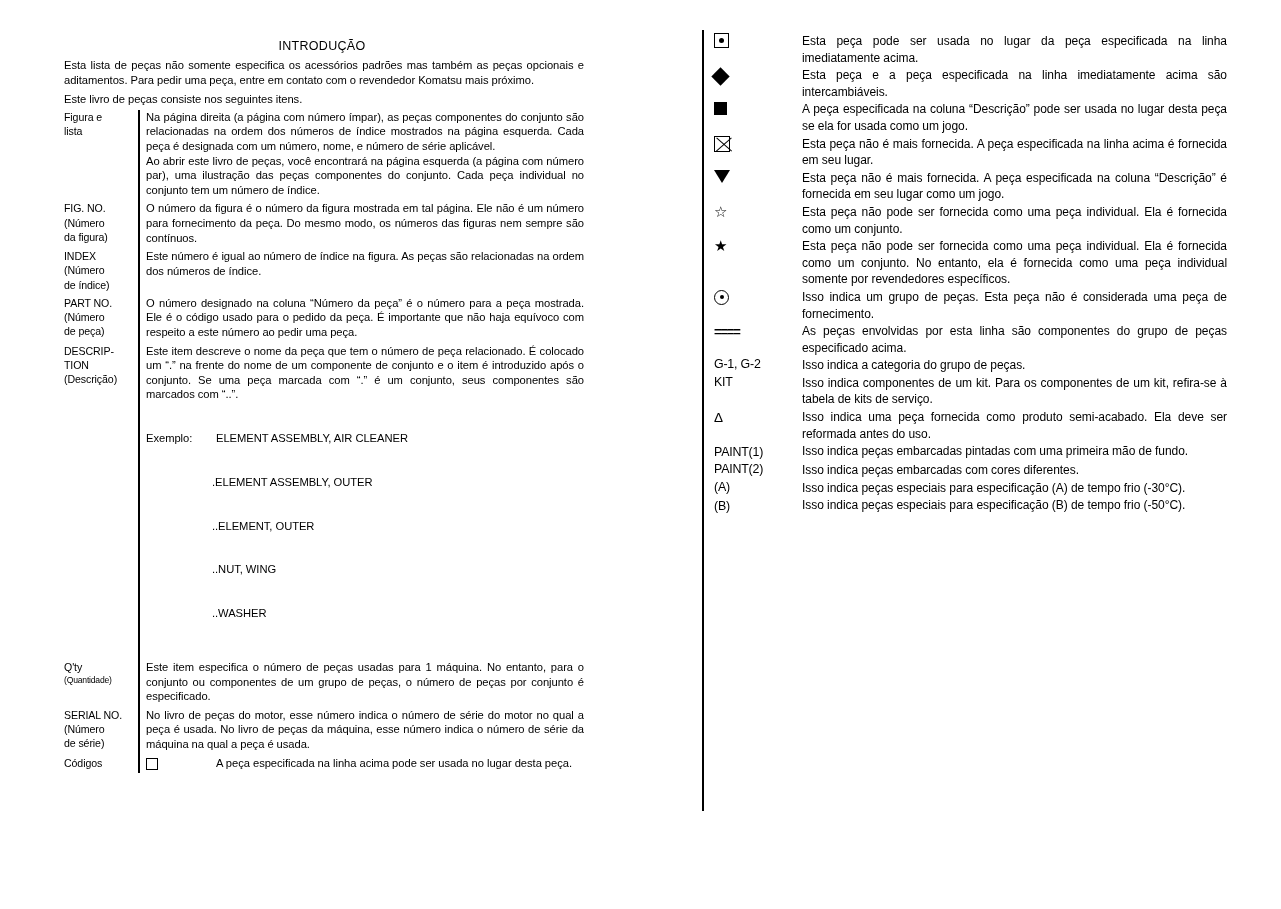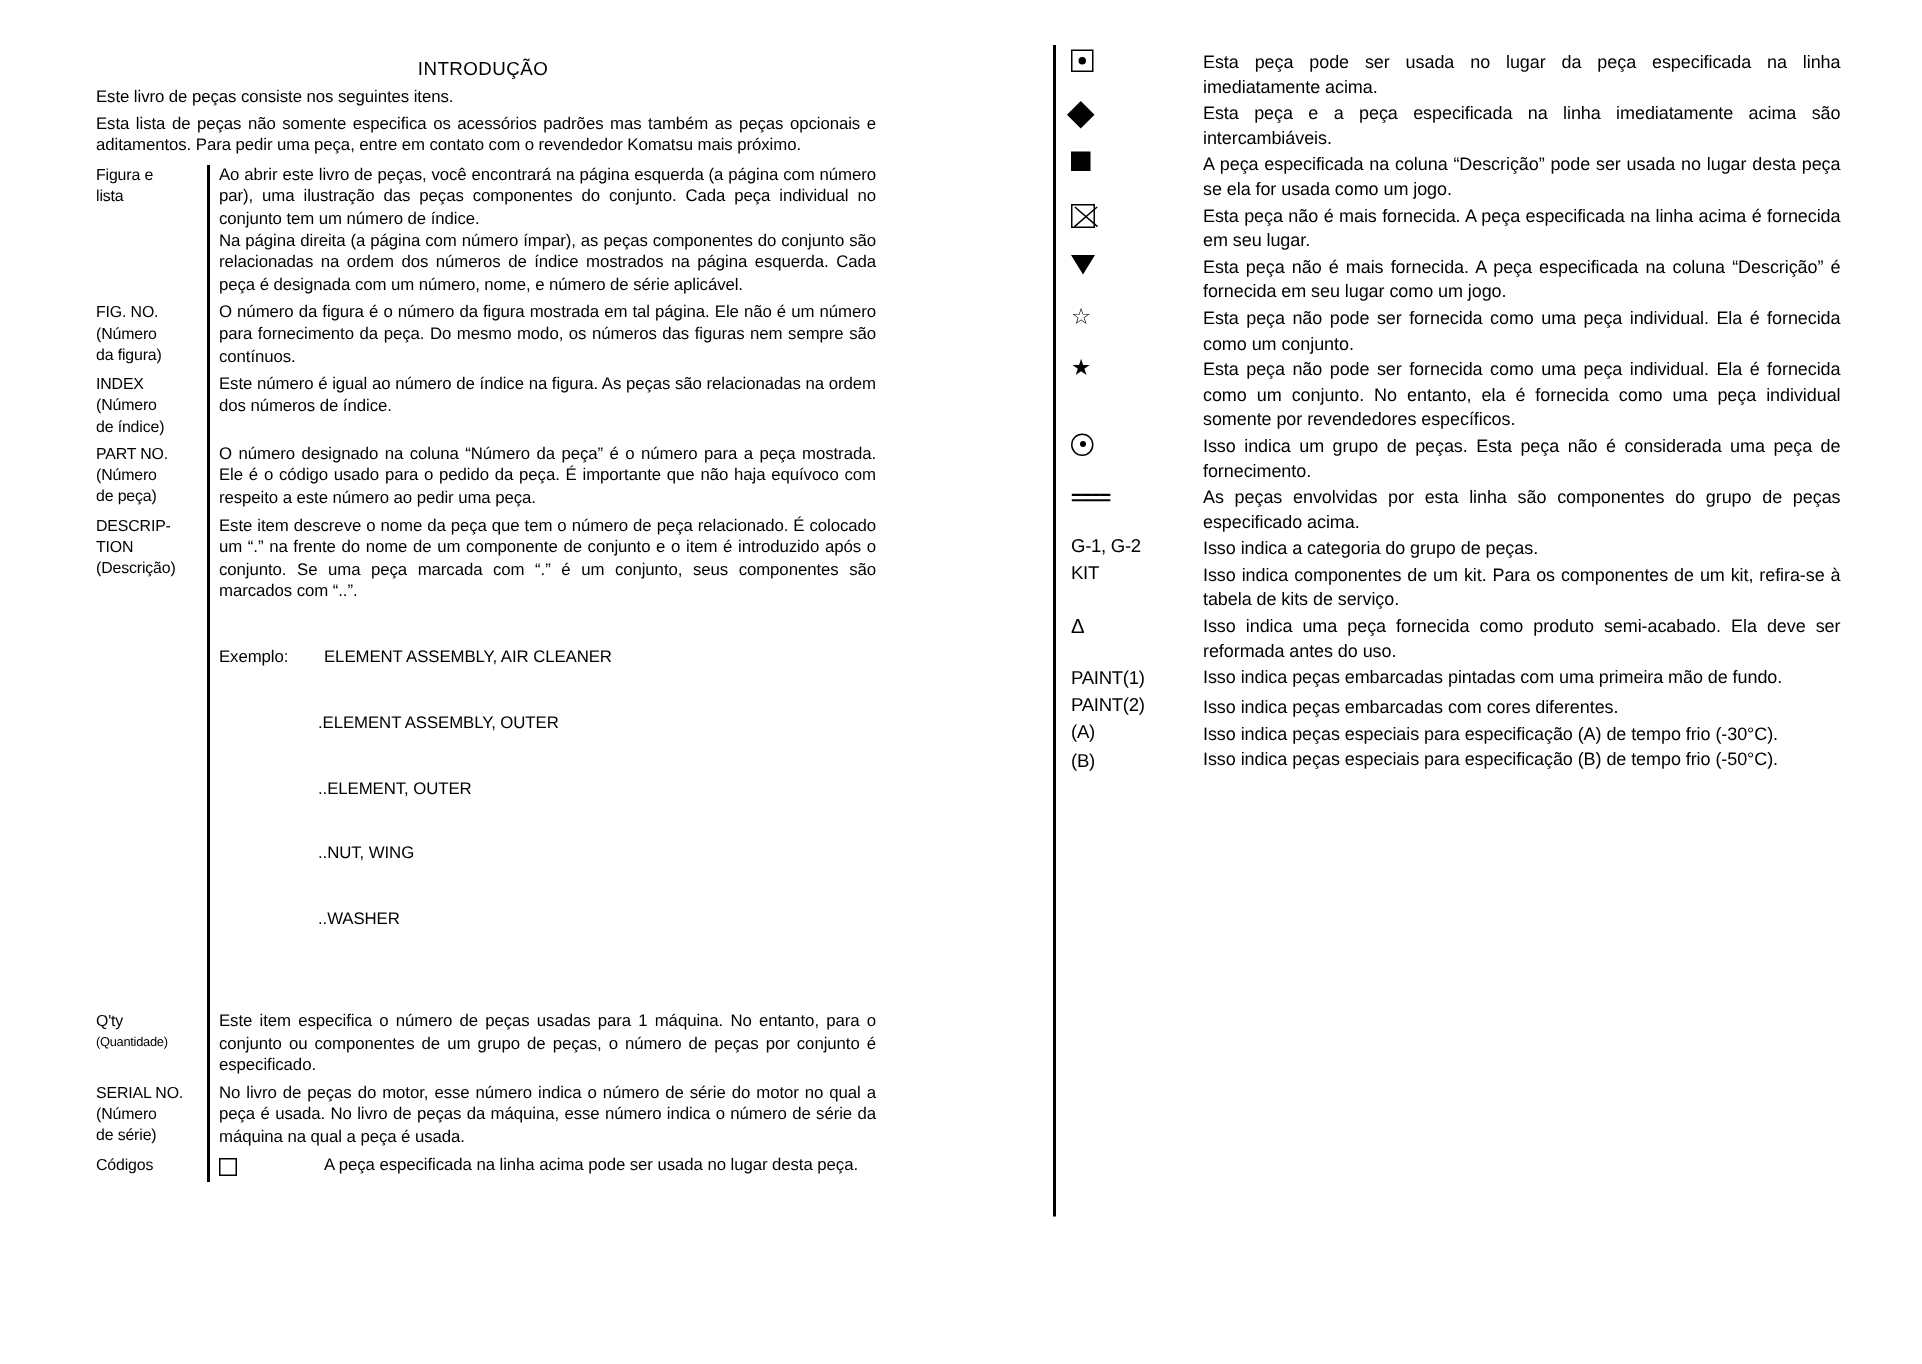--- a/index.html
+++ b/index.html
@@ -276,34 +276,34 @@
 </style>
 </head>
 <body>
 
 <div class="page">
 
   <div class="col-left">
 
     <div class="doc-title">INTRODUÇÃO</div>
 
+    <p class="intro-para">Esta lista de peças não somente especifica os acessórios padrões mas também as peças opcionais e aditamentos.  Para pedir uma peça, entre em contato com o revendedor Komatsu mais próximo.</p>
     <p class="intro-para last">Este livro de peças consiste nos seguintes itens.</p>
-    <p class="intro-para">Esta lista de peças não somente especifica os acessórios padrões mas também as peças opcionais e aditamentos.  Para pedir uma peça, entre em contato com o revendedor Komatsu mais próximo.</p>
 
     <div class="deftable">
       <div class="vline"></div>
 
       <div class="defrow">
         <div class="lbl">
           <span class="ln">Figura e</span>
           <span class="ln">lista</span>
         </div>
         <div class="body">
+          <p>Na página direita (a página com número ímpar), as peças componentes do conjunto são relacionadas na ordem dos números de índice mostrados na página esquerda. Cada peça é designada com um número, nome, e número de série aplicável.</p>
           <p>Ao abrir este livro de peças, você encontrará na página esquerda (a página com número par), uma ilustração das peças componentes do conjunto. Cada peça individual no conjunto tem um número de índice.</p>
-          <p>Na página direita (a página com número ímpar), as peças componentes do conjunto são relacionadas na ordem dos números de índice mostrados na página esquerda. Cada peça é designada com um número, nome, e número de série aplicável.</p>
         </div>
       </div>
 
       <div class="defrow">
         <div class="lbl">
           <span class="ln">FIG. NO.</span>
           <span class="ln">(Número</span>
           <span class="ln">da figura)</span>
         </div>
         <div class="body">
@@ -344,21 +344,21 @@
           <div class="example-block">
             <span class="ex-line"><span class="ex-label">Exemplo:</span><span>ELEMENT ASSEMBLY, AIR CLEANER</span></span>
             <span class="ex-line ex-indent">.ELEMENT ASSEMBLY, OUTER</span>
             <span class="ex-line ex-indent">..ELEMENT, OUTER</span>
             <span class="ex-line ex-indent">..NUT, WING</span>
             <span class="ex-line ex-indent">..WASHER</span>
           </div>
         </div>
       </div>
 
-      <div class="defrow" style="margin-top:24px;">
+      <div class="defrow" style="margin-top:10px;">
         <div class="lbl">
           <span class="ln">Q'ty</span>
           <span class="small">(Quantidade)</span>
         </div>
         <div class="body">
           <p>Este item especifica o número de peças usadas para 1 máquina. No entanto, para o conjunto ou componentes de um grupo de peças, o número de peças por conjunto é especificado.</p>
         </div>
       </div>
 
       <div class="defrow">

